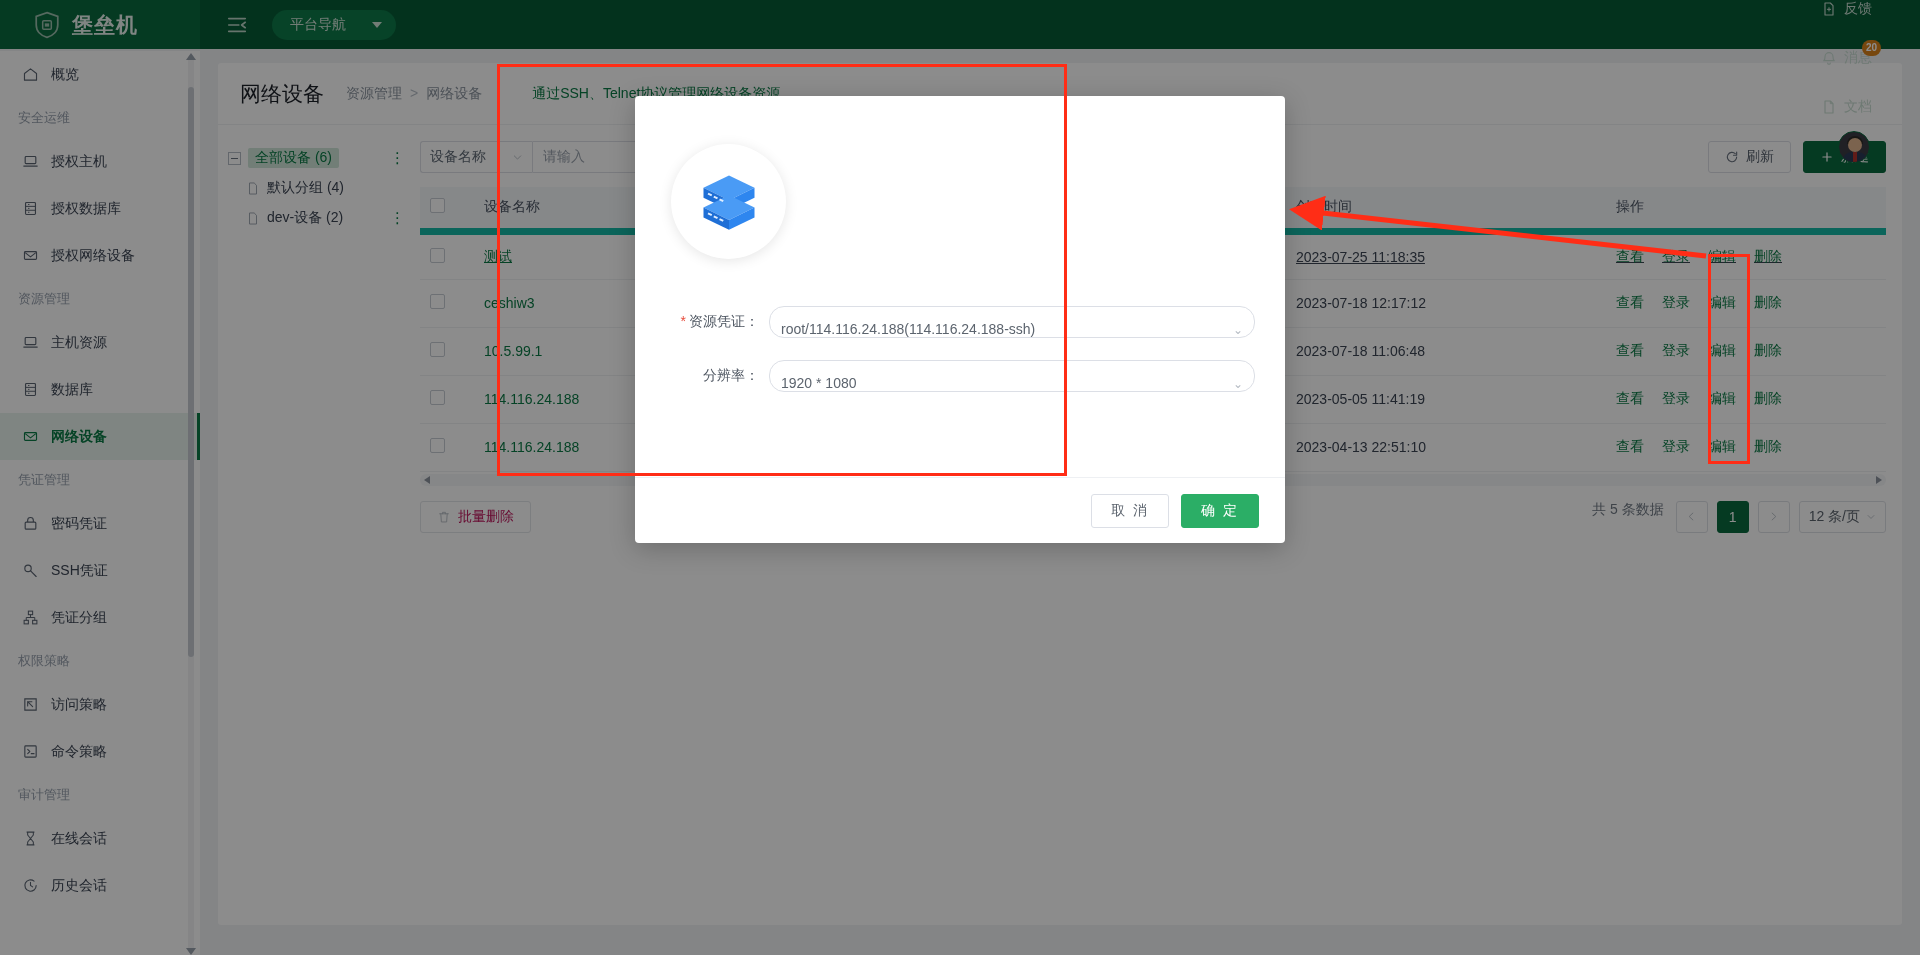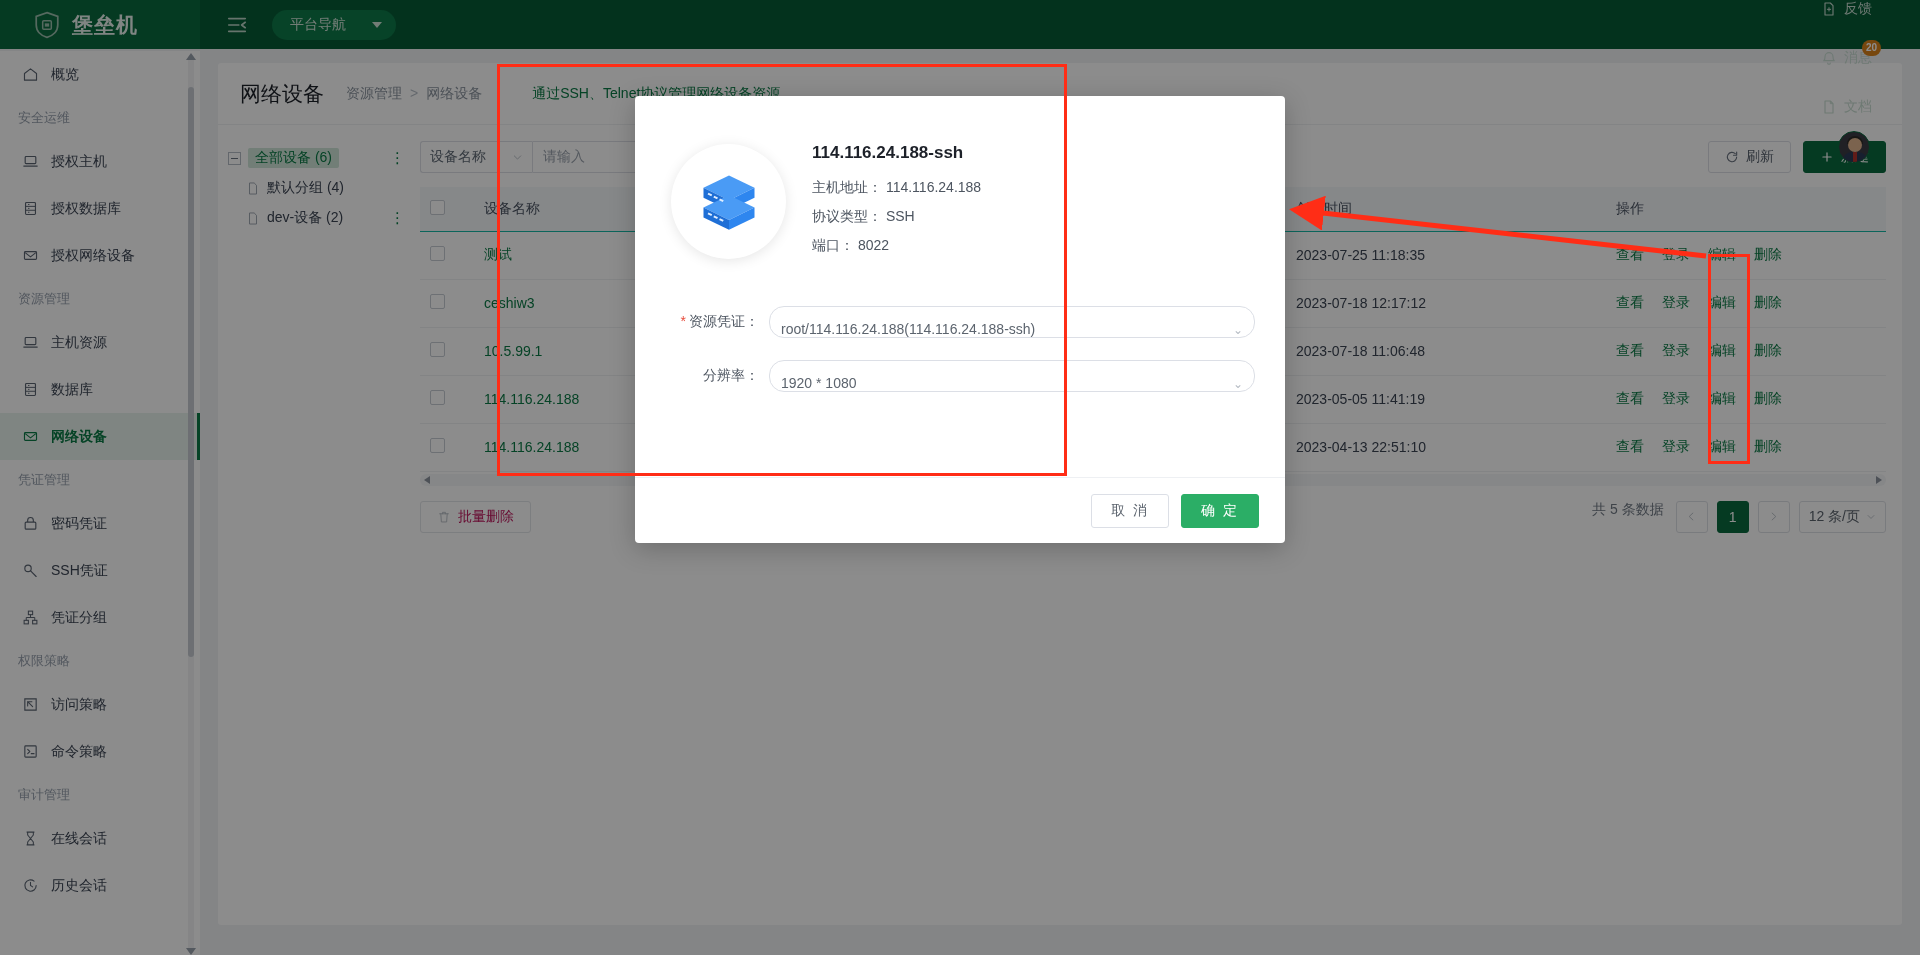--- a/index.html
+++ b/index.html
@@ -166,21 +166,21 @@
 
   table { width: 100%; border-collapse: collapse; table-layout: fixed; }
   thead th {
     background: #f5f7fa; height: 44px; font-size: 14px; color: #4b5563;
     font-weight: 500; text-align: left; padding: 0 10px;
   }
   tbody td {
     height: 48px; font-size: 14px; color: #3c4554; padding: 0 10px;
     border-bottom: 1px solid #eef0f3;
   }
-  tbody tr:first-child td { border-top: 1px solid #14b8a6; }
+  tbody tr:first-child td { border-top: 7px solid #14b8a6; text-decoration: underline; }
   .cb {
     width: 15px; height: 15px; border: 1px solid #c6ccd4; border-radius: 2px;
     background: #fff; display: inline-block; cursor: pointer;
   }
   .link { color: #0a7a45; cursor: pointer; }
   .acts { display: flex; gap: 18px; }
   .acts span { color: #0a7a45; cursor: pointer; }
 
   .hscroll {
     height: 12px; background: #f5f6f8; margin-top: 2px; position: relative;
@@ -693,35 +693,20 @@
           <path d="M14 53 L45 68 L45 80 L14 65 Z" fill="#1f6fd6"></path>
           <path d="M76 53 L45 68 L45 80 L76 65 Z" fill="#2e86ef"></path>
           <rect x="20" y="35" width="5" height="2.4" fill="#dfeeff" transform="rotate(25 20 35)"></rect>
           <rect x="27" y="38.5" width="5" height="2.4" fill="#dfeeff" transform="rotate(25 27 38.5)"></rect>
           <rect x="34" y="42" width="5" height="2.4" fill="#dfeeff" transform="rotate(25 34 42)"></rect>
           <rect x="20" y="59" width="5" height="2.4" fill="#dfeeff" transform="rotate(25 20 59)"></rect>
           <rect x="27" y="62.5" width="5" height="2.4" fill="#dfeeff" transform="rotate(25 27 62.5)"></rect>
           <rect x="34" y="66" width="5" height="2.4" fill="#dfeeff" transform="rotate(25 34 66)"></rect>
         </svg>
       </div>
-      <div class="dev-info">
-        <div class="dev-title">114.116.24.188-ssh</div>
-        <div class="dev-line">
-          <span class="k">主机地址：</span>
-          <span class="v">114.116.24.188</span>
-        </div>
-        <div class="dev-line">
-          <span class="k">协议类型：</span>
-          <span class="v">SSH</span>
-        </div>
-        <div class="dev-line">
-          <span class="k">端口：</span>
-          <span class="v">8022</span>
-        </div>
-      </div>
     </div>
 
     <div class="modal-form">
       <div class="form-row">
         <div class="form-label">
           <span class="req">*</span><span>资源凭证：</span>
         </div>
         <div class="form-ctrl">
           <span>root/114.116.24.188(114.116.24.188-ssh)</span>
           <span class="chev">⌄</span>

